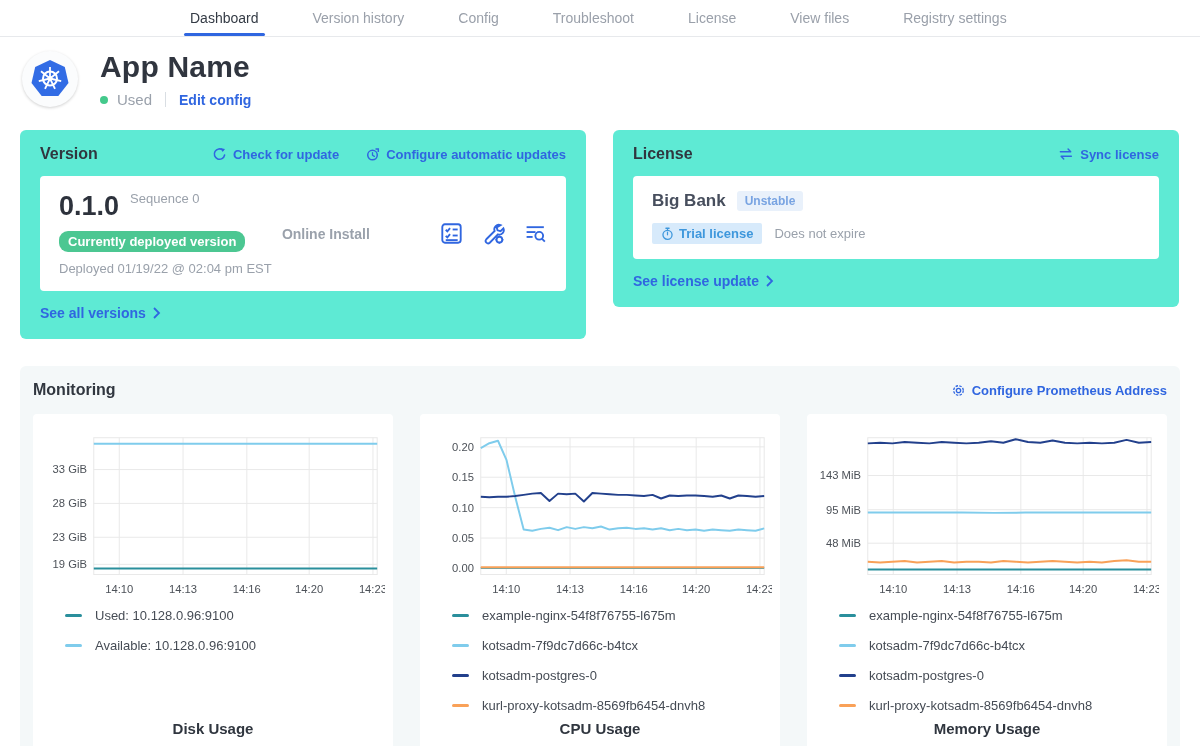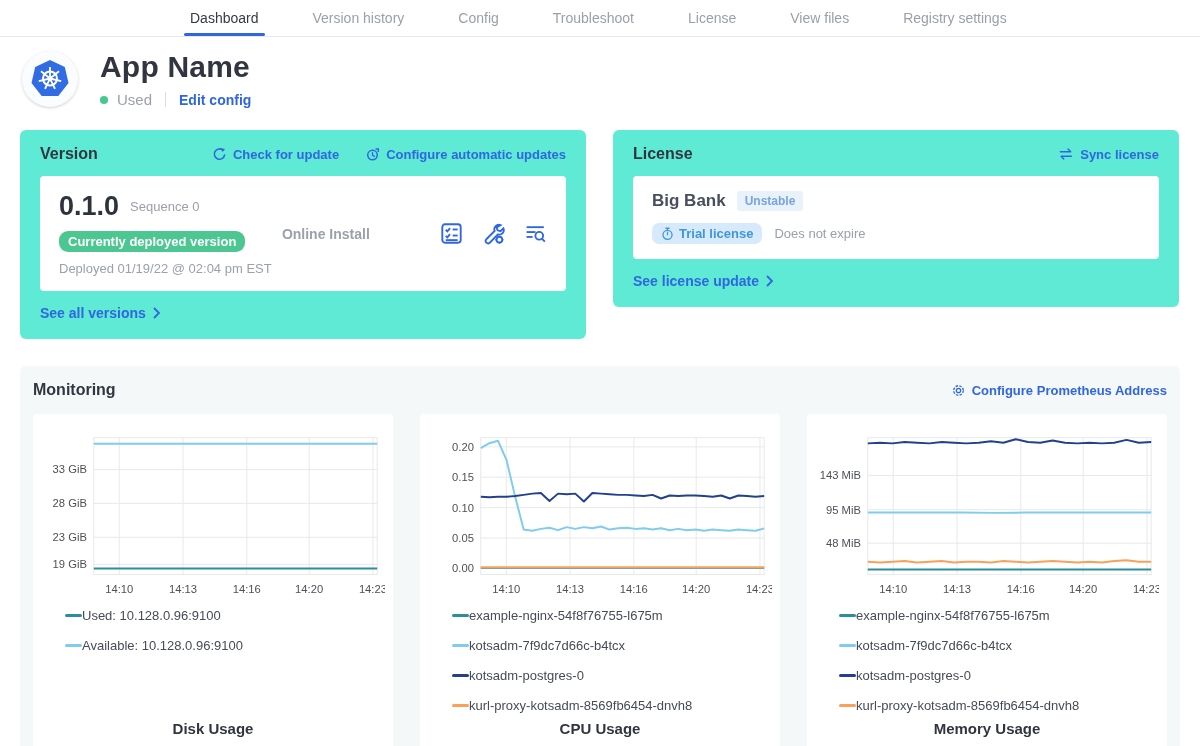--- a/index.html
+++ b/index.html
@@ -31,48 +31,48 @@
 
   
   .cards-row { display:flex; gap:27px; padding:0 20px; margin-top:16px; align-items:flex-start; }
   .card { background:#5eead4; border-radius:6px; padding:15px 20px 17px; width:566px; }
   .card-head { display:flex; justify-content:space-between; align-items:center; }
   .card-title { font-size:16px; font-weight:700; color:#30363f; }
   .head-links { display:flex; gap:26px; }
   .inner { background:#fff; border-radius:4px; margin-top:13px; padding:15px 19px; }
 
   .version-inner { display:flex; align-items:center; justify-content:space-between; }
-  .ver-row { display:flex; align-items:center; gap:11px; }
+  .ver-row { display:flex; align-items:flex-start; gap:11px; }
   .ver-num { font-size:27px; font-weight:800; color:#2d323c; }
   .ver-seq { font-size:13px; color:#9aa1ab; }
   .deployed-badge { display:inline-block; margin-top:9px; background:#4cc792; color:#fff;
         font-size:13px; font-weight:600; padding:3px 9px; border-radius:9px; }
   .deployed-at { margin-top:9px; font-size:13px; color:#9aa1ab; }
   .install-type { font-size:14px; font-weight:700; color:#9aa1ab; margin-right:60px; }
   .action-icons { display:flex; gap:19px; align-items:center; }
   .action-icons .icon-btn { cursor:pointer; display:flex; color:#3066e0; }
   .see-link { margin-top:13px; }
 
   .lic-row1 { display:flex; align-items:center; gap:11px; }
   .lic-name { font-size:17px; font-weight:700; color:#474e5d; }
   .channel-badge { background:#e9f1fb; color:#79a4e2; font-size:12px; font-weight:600;
         padding:3px 8px; border-radius:3px; }
   .lic-row2 { display:flex; align-items:center; gap:12px; margin-top:12px; }
   .trial-badge { background:#d7eafb; color:#3e97dc; font-size:13px; font-weight:700;
-        padding:3px 9px; border-radius:7px; display:inline-flex; align-items:center; gap:5px; }
+        padding:3px 9px; border-radius:2px; display:inline-flex; align-items:center; gap:5px; }
   .expiry { font-size:13px; color:#9aa1ab; }
 
   
   .monitoring { margin:27px 20px 0; background:#f4f8f9; border-radius:6px;
         padding:15px 13px 16px; height:406px; }
   .charts-row { display:flex; gap:27px; margin-top:15px; }
   .panel { background:#fff; border-radius:4px; flex:1; padding:12px 8px 12px;
         display:flex; flex-direction:column; height:343px; }
   .legend { margin:6px 0 0 24px; display:flex; flex-direction:column; gap:15px; flex:1; }
-  .legend-item { display:flex; align-items:center; gap:0; font-size:13px; color:#464c55; }
+  .legend-item { display:flex; align-items:center; gap:13px; font-size:13px; color:#464c55; }
   .swatch { width:17px; height:3px; border-radius:2px; flex:none; }
   .panel-title { text-align:center; font-size:15px; font-weight:700; color:#30363f;
         margin-top:auto; padding-bottom:8px; }
   .chart-svg text { font-family:"Liberation Sans", sans-serif; }
 </style>
 </head>
 <body>
 
 <div class="nav">
     <div class="tab active">Dashboard</div>

